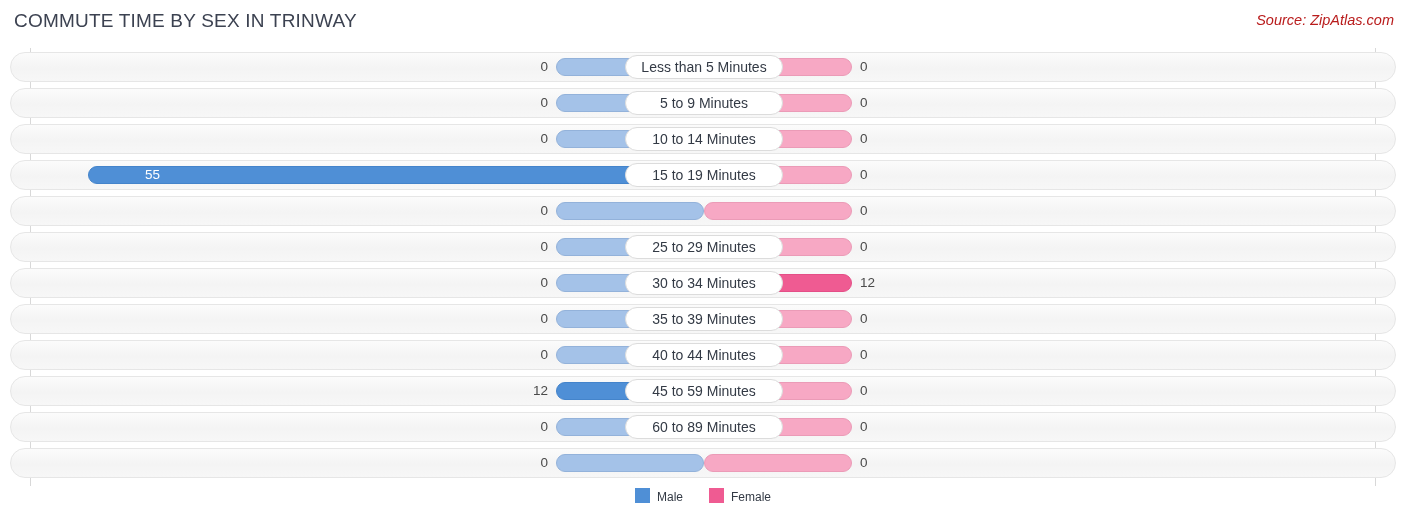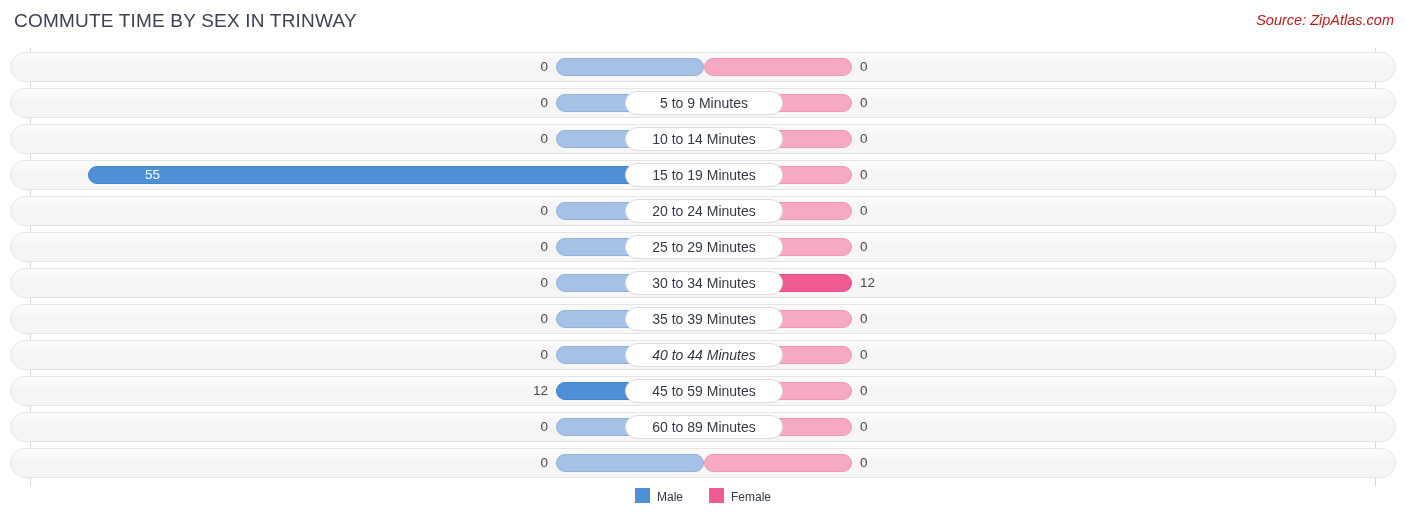--- a/index.html
+++ b/index.html
@@ -188,20 +188,21 @@
 <div id="plot">
   <div class="axis-line" id="axis-left"></div>
   <div class="axis-line" id="axis-right"></div>
   <div id="rows-container">
       <div class="row" style="top: 4px;">
         <div class="row-inner">
           <div class="bar male" style="left: 545px; width: 148px;"></div>
           <div class="val left" style="left: 479px; width: 58px;">0</div>
           <div class="bar female" style="left: 693px; width: 148px;"></div>
           <div class="val right" style="left: 849px; width: 60px;">0</div>
+          <div class="pill" style="left: 614px; width: 158px;">Less than 5 Minutes</div>
         </div>
       </div>
       <div class="row" style="top: 40px;">
         <div class="row-inner">
           <div class="bar male" style="left: 545px; width: 148px;"></div>
           <div class="val left" style="left: 479px; width: 58px;">0</div>
           <div class="bar female" style="left: 693px; width: 148px;"></div>
           <div class="val right" style="left: 849px; width: 60px;">0</div>
           <div class="pill" style="left: 614px; width: 158px;">5 to 9 Minutes</div>
         </div>
@@ -223,21 +224,20 @@
           <div class="val right" style="left: 849px; width: 60px;">0</div>
           <div class="pill" style="left: 614px; width: 158px;">15 to 19 Minutes</div>
         </div>
       </div>
       <div class="row" style="top: 148px;">
         <div class="row-inner">
           <div class="bar male" style="left: 545px; width: 148px;"></div>
           <div class="val left" style="left: 479px; width: 58px;">0</div>
           <div class="bar female" style="left: 693px; width: 148px;"></div>
           <div class="val right" style="left: 849px; width: 60px;">0</div>
-          <div class="pill" style="left: 614px; width: 158px;">20 to 24 Minutes</div>
         </div>
       </div>
       <div class="row" style="top: 184px;">
         <div class="row-inner">
           <div class="bar male" style="left: 545px; width: 148px;"></div>
           <div class="val left" style="left: 479px; width: 58px;">0</div>
           <div class="bar female" style="left: 693px; width: 148px;"></div>
           <div class="val right" style="left: 849px; width: 60px;">0</div>
           <div class="pill" style="left: 614px; width: 158px;">25 to 29 Minutes</div>
         </div>
@@ -259,21 +259,21 @@
           <div class="val right" style="left: 849px; width: 60px;">0</div>
           <div class="pill" style="left: 614px; width: 158px;">35 to 39 Minutes</div>
         </div>
       </div>
       <div class="row" style="top: 292px;">
         <div class="row-inner">
           <div class="bar male" style="left: 545px; width: 148px;"></div>
           <div class="val left" style="left: 479px; width: 58px;">0</div>
           <div class="bar female" style="left: 693px; width: 148px;"></div>
           <div class="val right" style="left: 849px; width: 60px;">0</div>
-          <div class="pill" style="left: 614px; width: 158px; font-style: italic;">40 to 44 Minutes</div>
+          <div class="pill" style="left: 614px; width: 158px;">40 to 44 Minutes</div>
         </div>
       </div>
       <div class="row" style="top: 328px;">
         <div class="row-inner">
           <div class="bar male hi" style="left: 545px; width: 148px;"></div>
           <div class="val left" style="left: 479px; width: 58px;">12</div>
           <div class="bar female" style="left: 693px; width: 148px;"></div>
           <div class="val right" style="left: 849px; width: 60px;">0</div>
           <div class="pill" style="left: 614px; width: 158px;">45 to 59 Minutes</div>
         </div>

